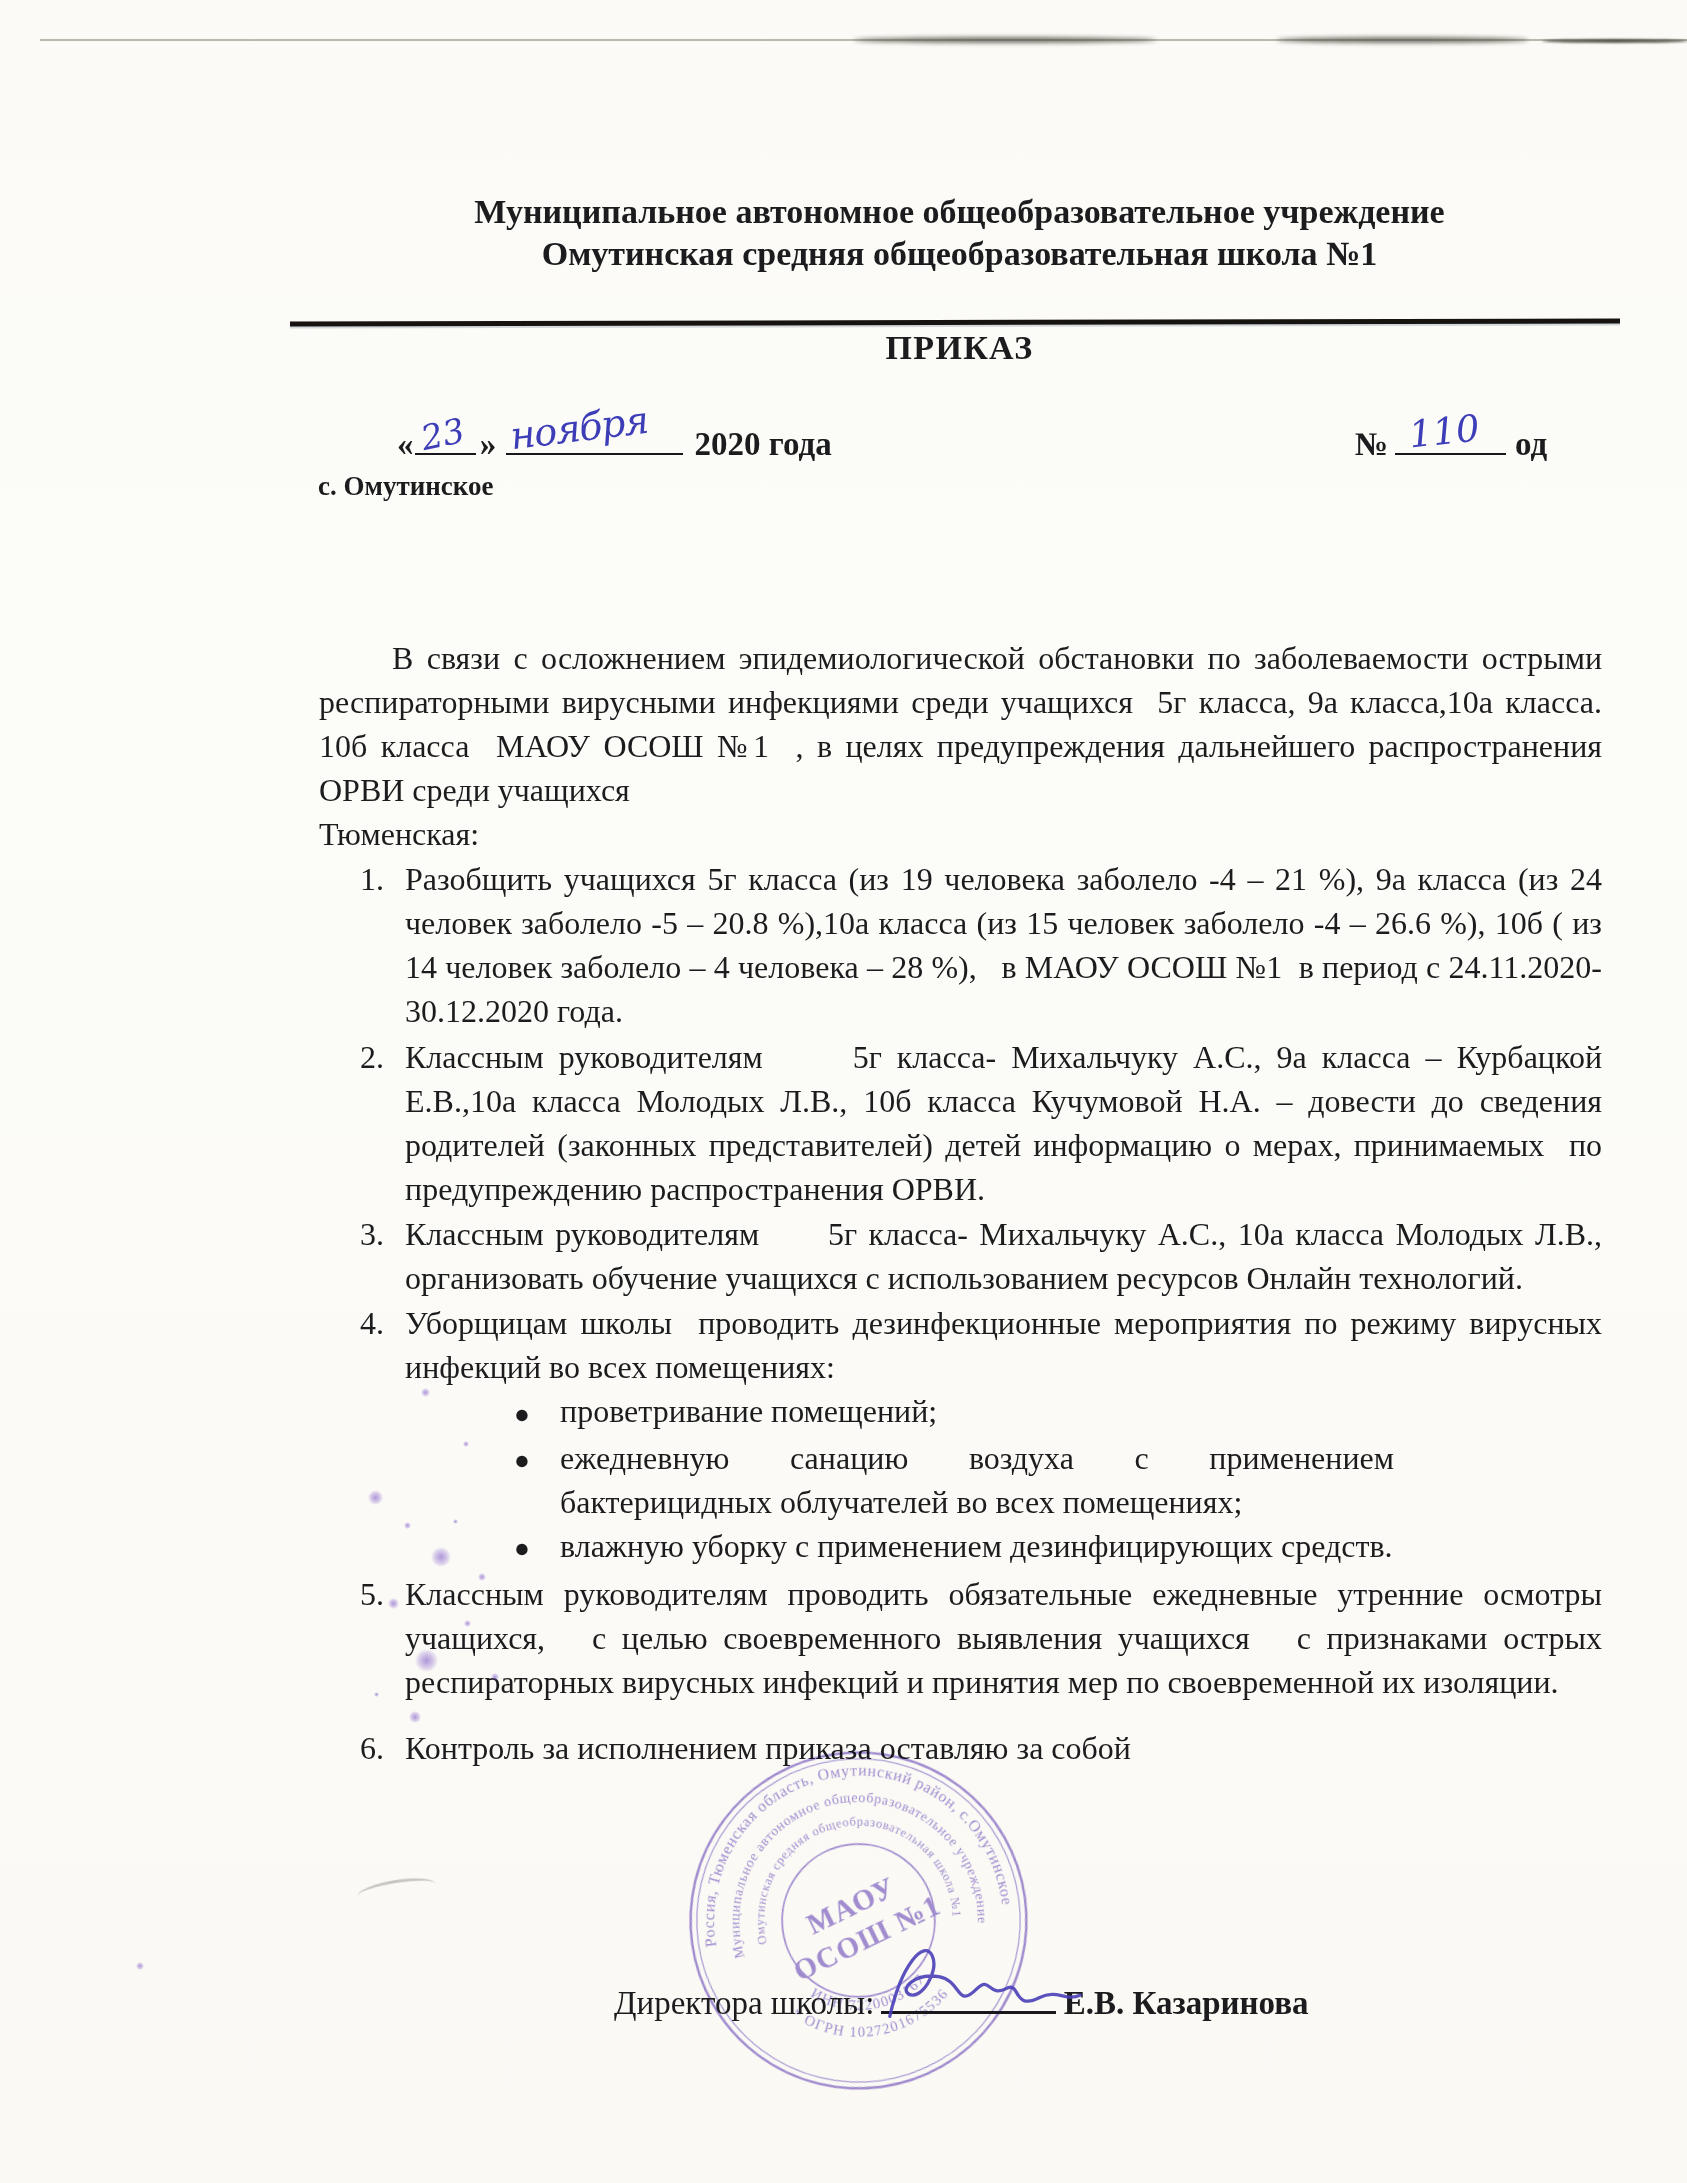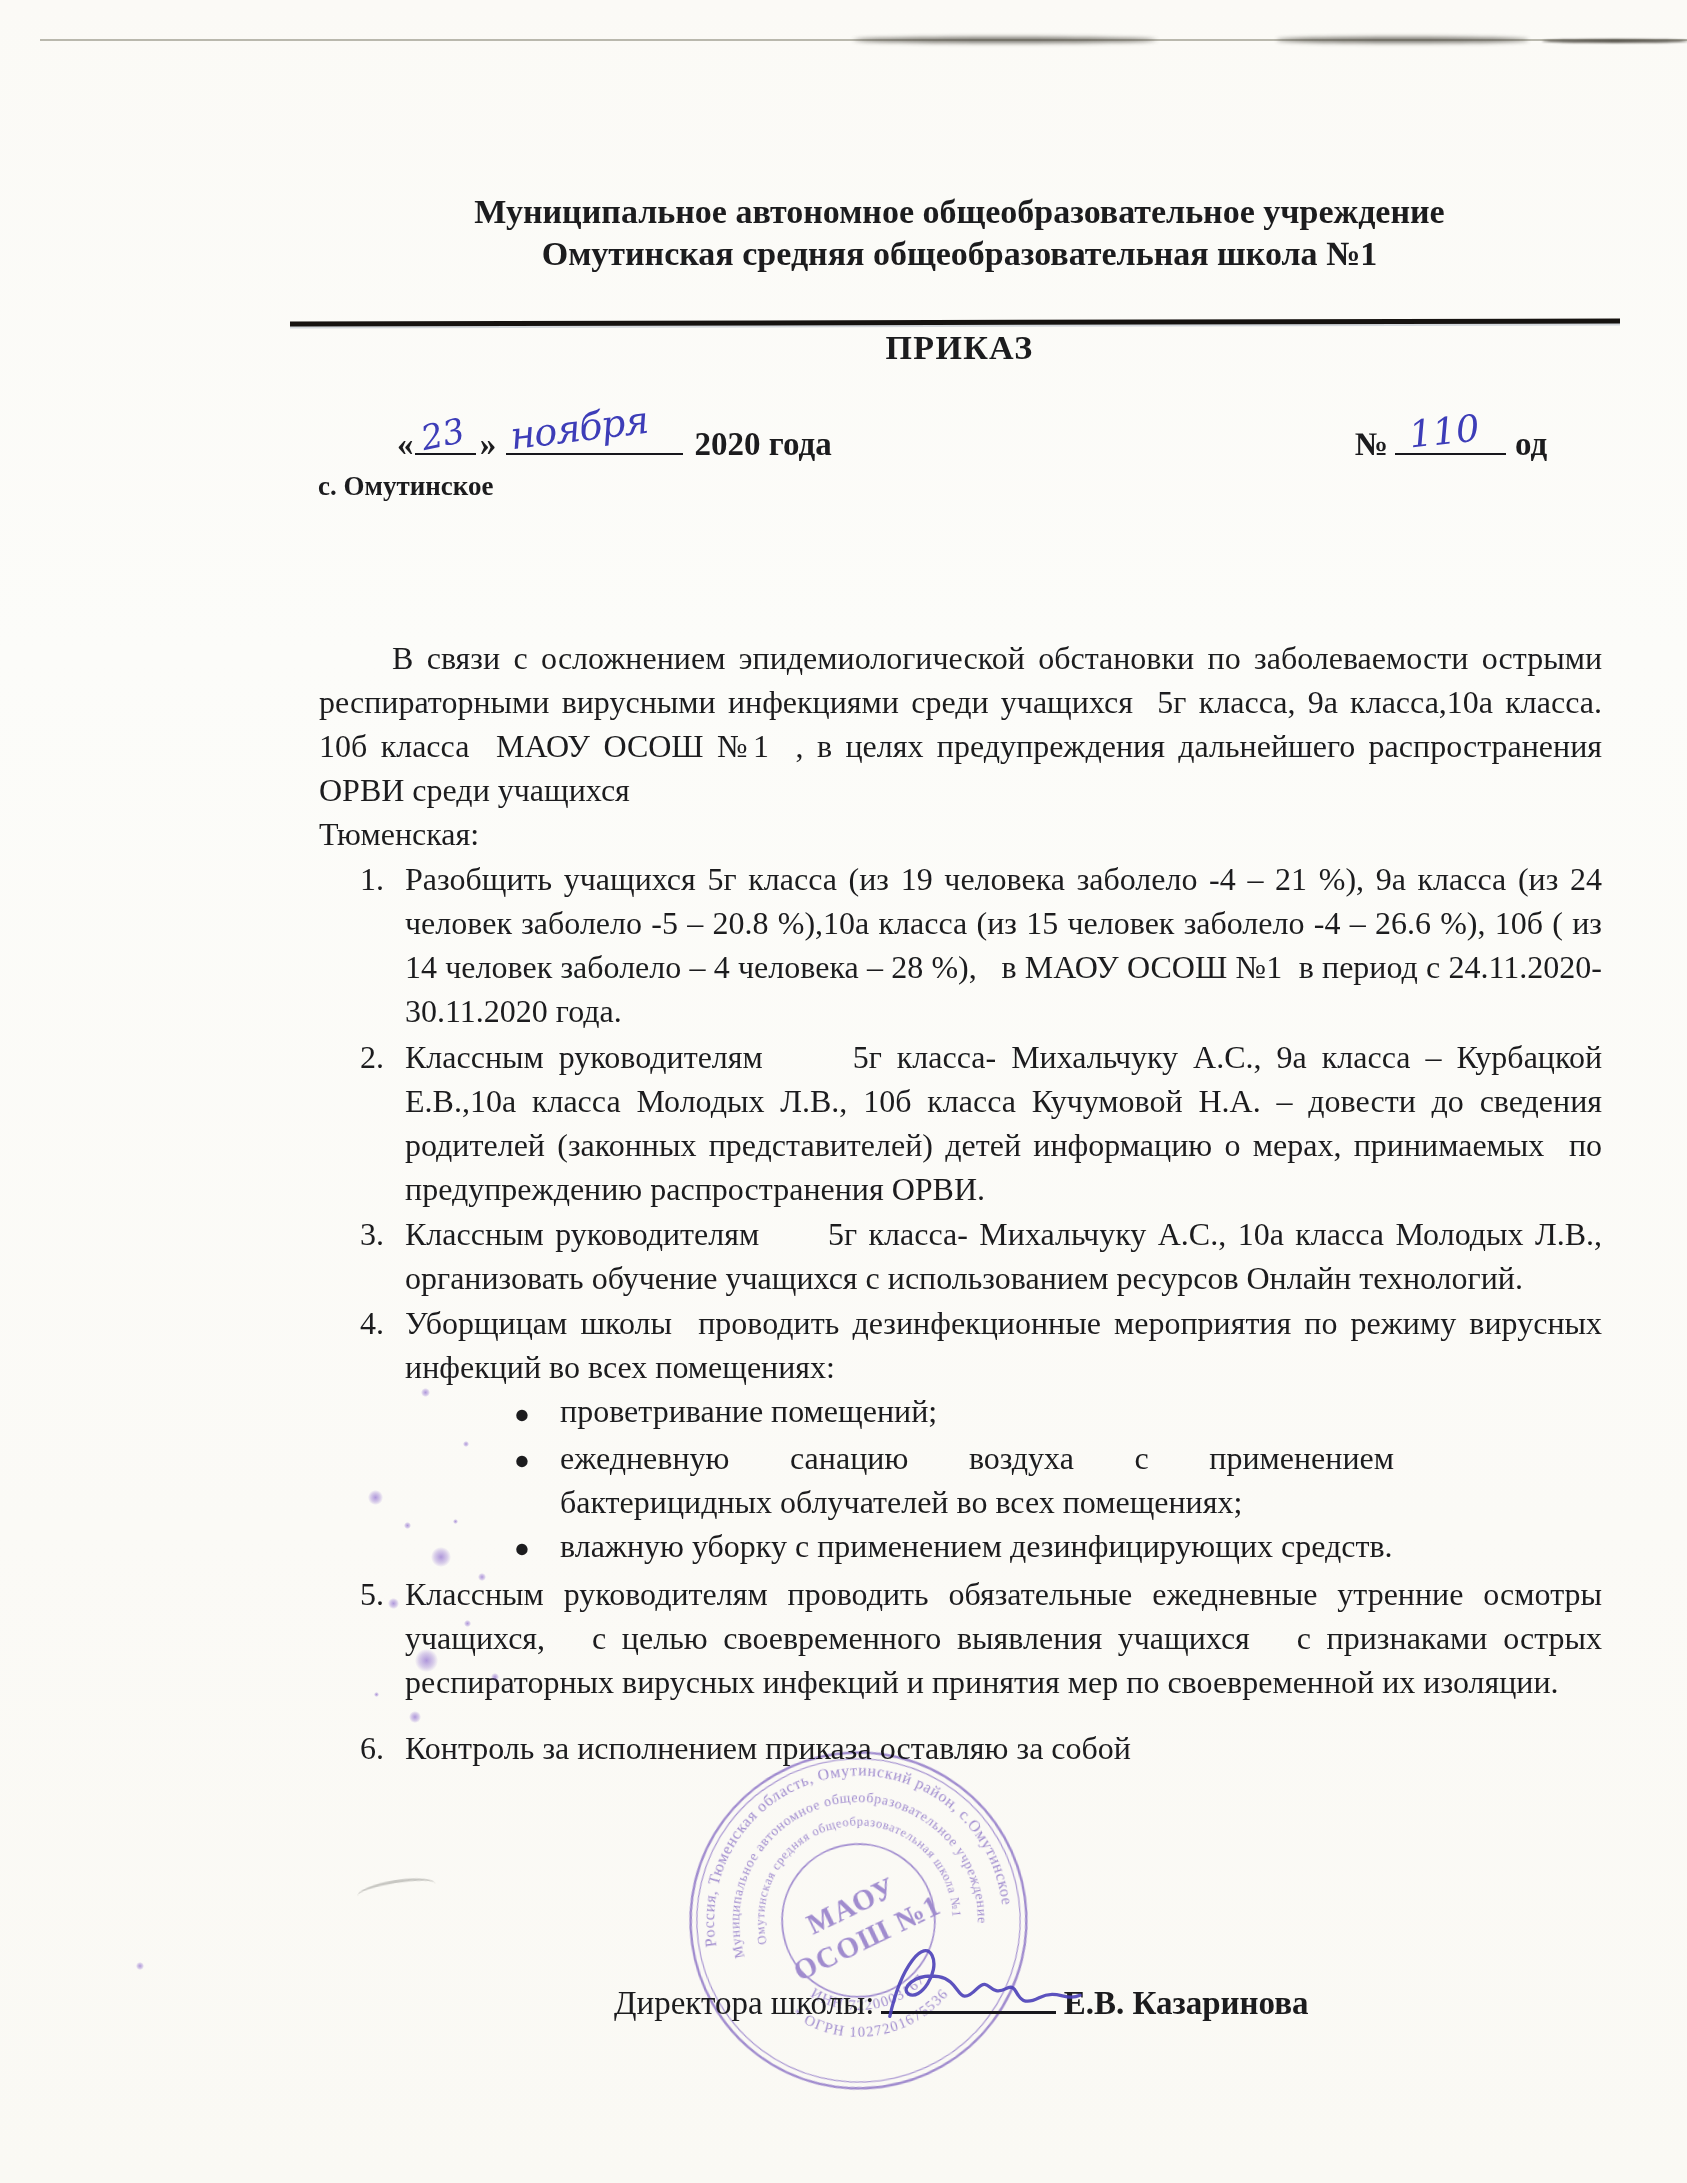--- a/index.html
+++ b/index.html
@@ -100,21 +100,21 @@
 
   <div class="place">с. Омутинское</div>
 
 
   <div class="bodycol">
     <p class="intro">В связи с осложнением эпидемиологической обстановки по заболеваемости острыми респираторными вирусными инфекциями среди учащихся  5г класса, 9а класса,10а класса. 10б класса  МАОУ ОСОШ №1  , в целях предупреждения дальнейшего распространения ОРВИ среди учащихся</p>
     <p class="directive">Тюменская:</p>
 
     <div class="item">
       <span class="num">1.</span>
-      <div class="itext">Разобщить учащихся 5г класса (из 19 человека заболело -4 – 21 %), 9а класса (из 24 человек заболело -5 – 20.8 %),10а класса (из 15 человек заболело -4 – 26.6 %), 10б ( из 14 человек заболело – 4 человека – 28 %),   в МАОУ ОСОШ №1  в период с 24.11.2020- 30.11.2020 года.</div>
+      <div class="itext">Разобщить учащихся 5г класса (из 19 человека заболело -4 – 21 %), 9а класса (из 24 человек заболело -5 – 20.8 %),10а класса (из 15 человек заболело -4 – 26.6 %), 10б ( из 14 человек заболело – 4 человека – 28 %),   в МАОУ ОСОШ №1  в период с 24.11.2020- 30.12.2020 года.</div>
     </div>
     <div class="item">
       <span class="num">2.</span>
       <div class="itext">Классным руководителям      5г класса- Михальчуку А.С., 9а класса – Курбацкой Е.В.,10а класса Молодых Л.В., 10б класса Кучумовой Н.А. – довести до сведения родителей (законных представителей) детей информацию о мерах, принимаемых  по предупреждению распространения ОРВИ.</div>
     </div>
     <div class="item">
       <span class="num">3.</span>
       <div class="itext">Классным руководителям      5г класса- Михальчуку А.С., 10а класса Молодых Л.В.,    организовать обучение учащихся с использованием ресурсов Онлайн технологий.</div>
     </div>
     <div class="item">

